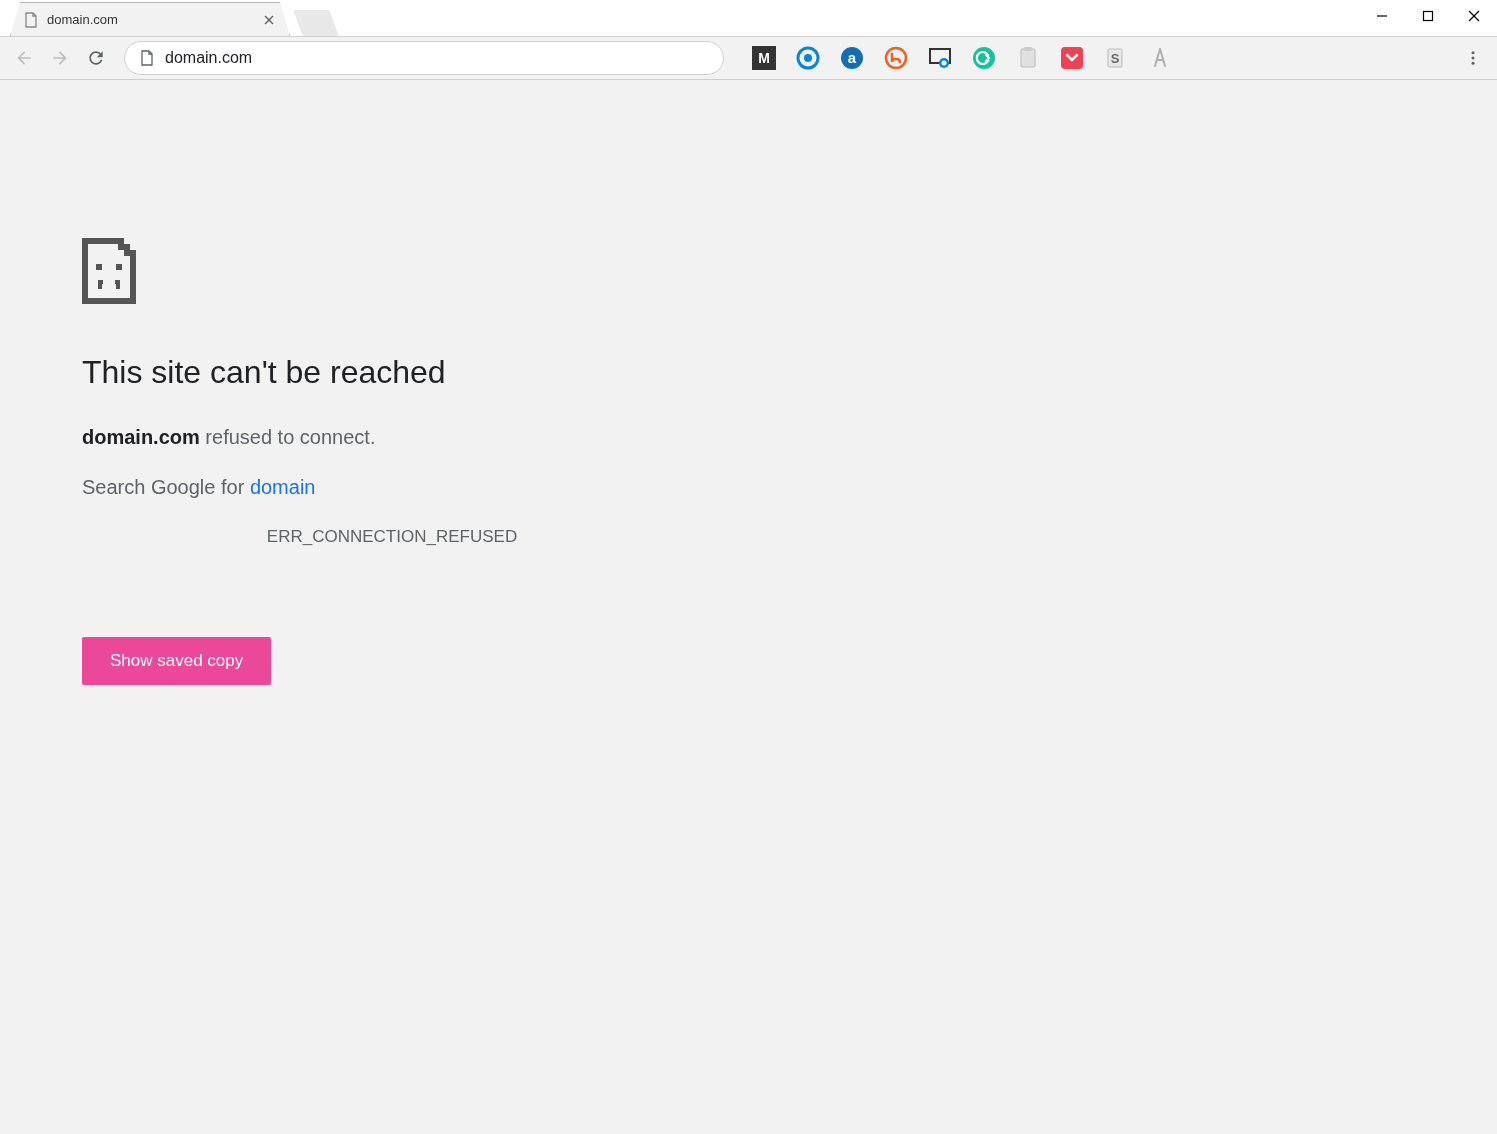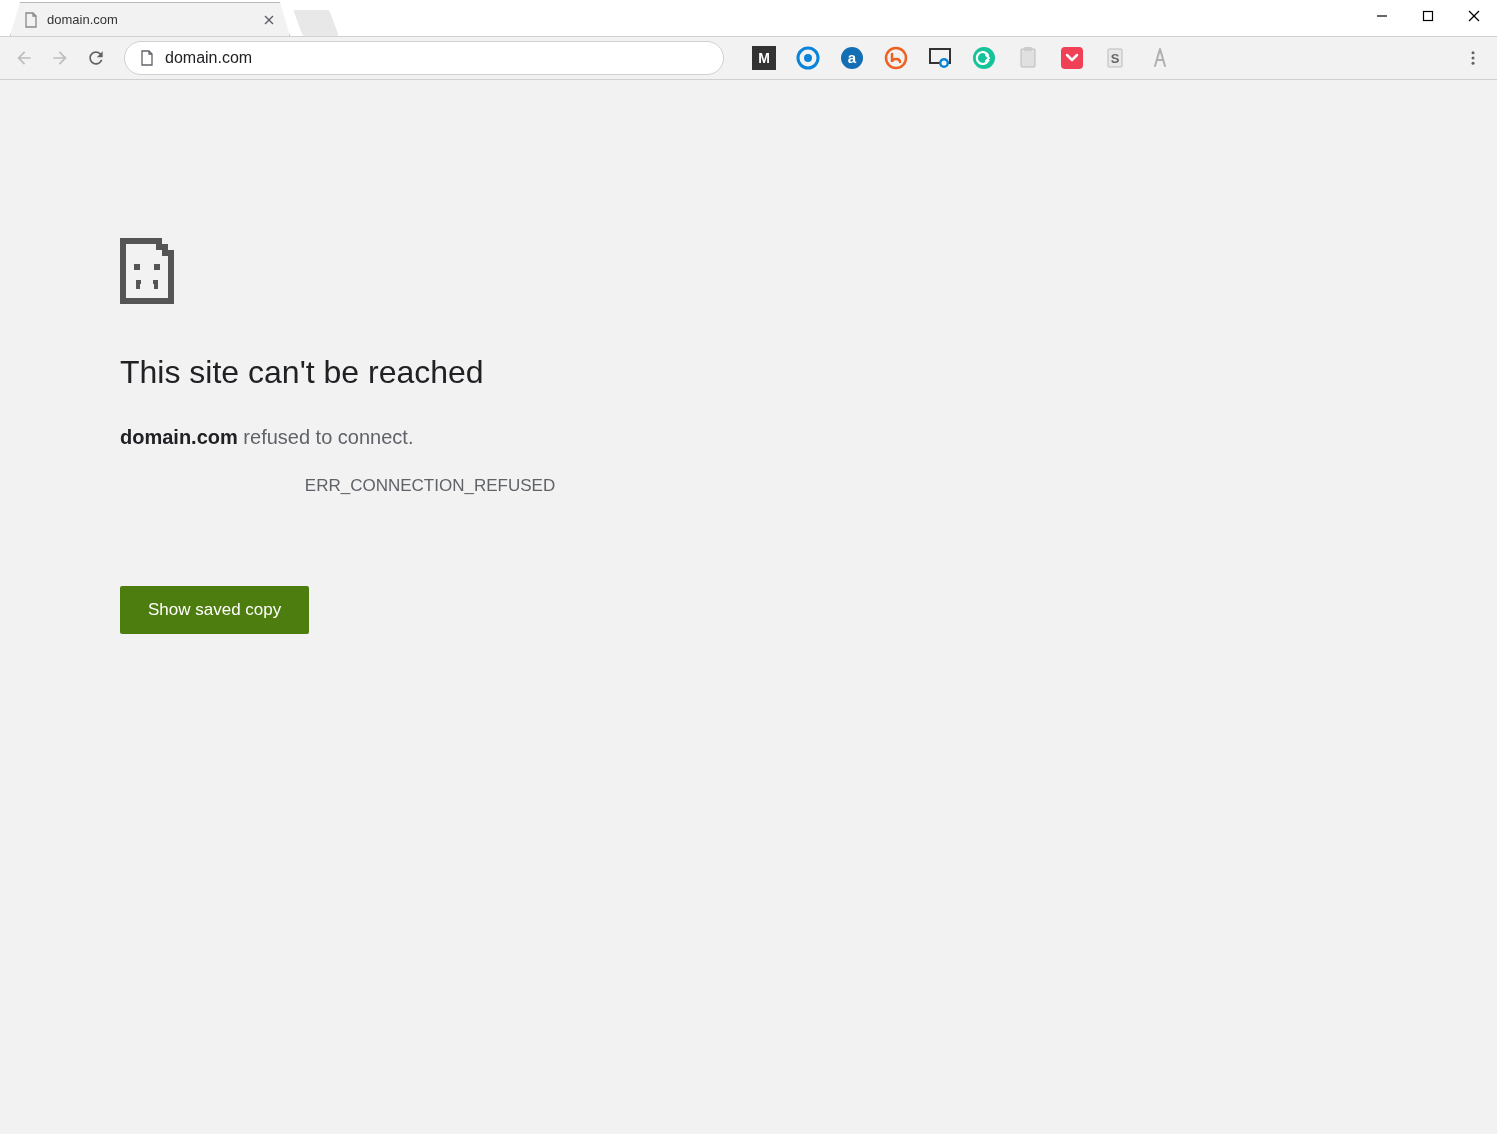--- a/index.html
+++ b/index.html
@@ -173,21 +173,21 @@
       cursor: pointer;
       color: #5f6368;
       margin-left: auto;
     }
     
     
     .page-content {
       background: #f2f2f2;
       height: calc(100% - 80px);
       padding-top: 158px;
-      padding-left: 120px;
+      padding-left: 82px;
     }
     .error-container {
       max-width: 620px;
     }
     .error-icon {
       margin-bottom: 48px;
     }
     .error-title {
       font-size: 32px;
       font-weight: 400;
@@ -214,21 +214,21 @@
       color: #1a73e8;
       cursor: pointer;
     }
     .error-code {
       font-size: 17px;
       color: #5f6368;
       margin-bottom: 90px;
       text-align: center;
     }
     .show-saved-btn {
-      background: #4d7c0f;
+      background: #ec4899;
       color: #fff;
       border: none;
       padding: 14px 28px;
       font-size: 17px;
       cursor: pointer;
       border-radius: 2px;
     }
     
     
     svg {
@@ -393,18 +393,21 @@
         <rect x="20" y="46" width="14" height="5" fill="#f2f2f2"></rect>
       </svg>
     </div>
     
     <h1 class="error-title">This site can't be reached</h1>
     
     <p class="error-message">
       <strong>domain.com</strong><span> refused to connect.</span>
     </p>
     
+    <p class="search-suggestion">
+      <span>Search Google for </span><span class="search-link">domain</span>
+    </p>
     
     <p class="error-code">ERR_CONNECTION_REFUSED</p>
     
     <button class="show-saved-btn">Show saved copy</button>
   </div>
 </div>
 
 </body></html>

